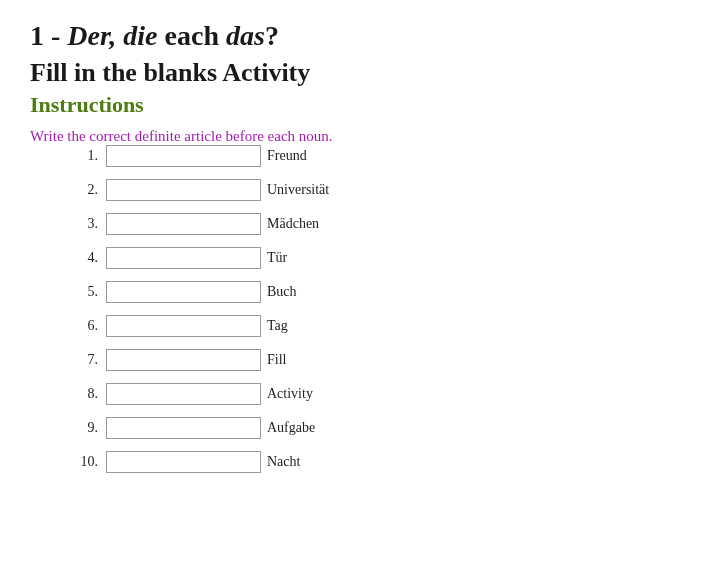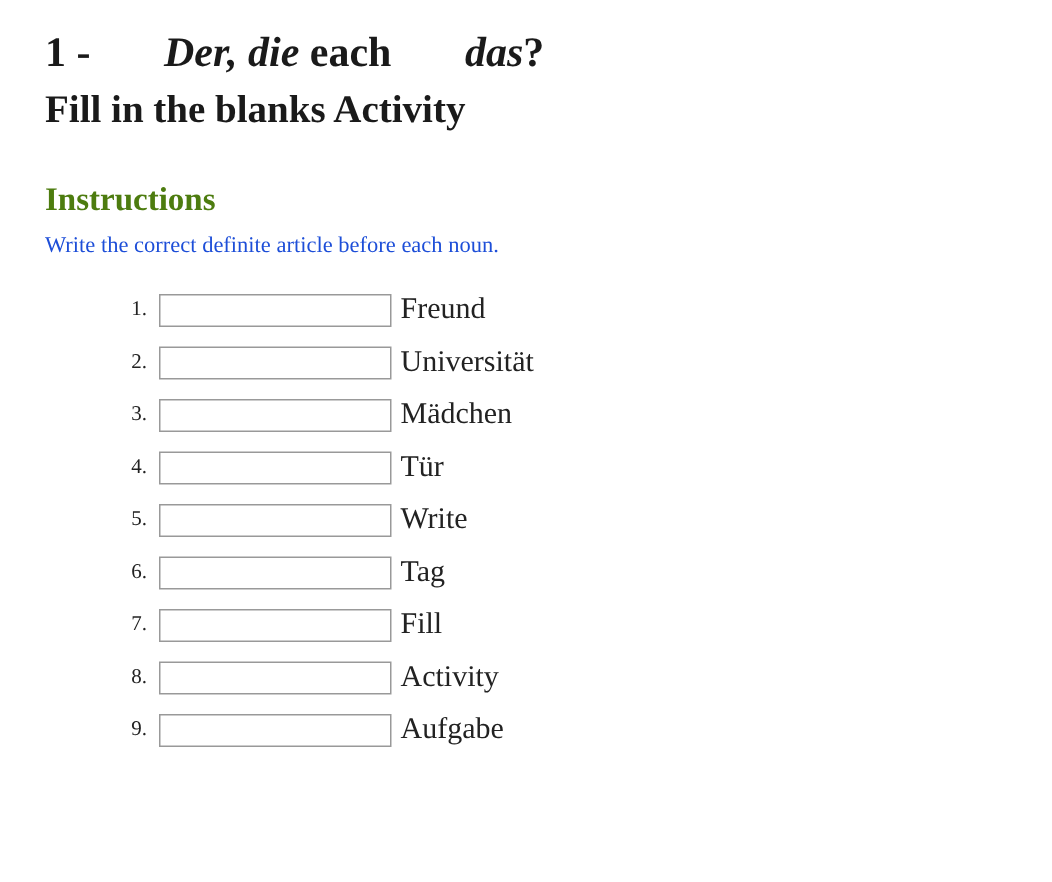--- a/index.html
+++ b/index.html
@@ -19,41 +19,39 @@
 
     .page-title-line1 {
       font-size: 28px;
       font-weight: bold;
       margin-bottom: 6px;
       color: #1a1a1a;
     }
 
     .page-title-line1 em {
       font-style: italic;
-      margin-left: 42px;
     }
 
     .page-title-line2 {
       font-size: 26px;
       font-weight: bold;
-      margin-bottom: 32px;
+      margin-bottom: 4px;
       color: #1a1a1a;
     }
 
     .instructions-heading {
       font-size: 22px;
       font-weight: bold;
       margin-bottom: 10px;
       color: #4d7c0f;
     }
 
     .instructions-text {
       font-size: 15px;
-      margin-bottom: 22px;
-      color: #1d4ed8;
+      color: #a21caf;
     }
 
     .items-list {
       list-style: none;
       padding-left: 40px;
     }
 
     .items-list li {
       display: flex;
       align-items: center;
@@ -74,21 +72,21 @@
       height: 22px;
       border: 1px solid #999999;
       background-color: #ffffff;
       font-size: 14px;
       padding: 1px 3px;
       outline: none;
     }
 
     .item-noun {
       margin-left: 6px;
-      font-size: 20px;
+      font-size: 14px;
       color: #222222;
     }
   </style>
 </head>
 <body>
 
 <div class="page-title-line1">
   <span>1 - </span><em>Der, die</em><span> each </span><em>das</em><span>?</span>
 </div>
 
@@ -121,21 +119,21 @@
       <span class="item-noun">Mädchen</span>
     </li>
     <li>
       <span class="item-number">4.</span>
       <input type="text" class="item-input" style="">
       <span class="item-noun">Tür</span>
     </li>
     <li>
       <span class="item-number">5.</span>
       <input type="text" class="item-input" style="">
-      <span class="item-noun">Write</span>
+      <span class="item-noun">Buch</span>
     </li>
     <li>
       <span class="item-number">6.</span>
       <input type="text" class="item-input" style="">
       <span class="item-noun">Tag</span>
     </li>
     <li>
       <span class="item-number">7.</span>
       <input type="text" class="item-input" style="">
       <span class="item-noun">Fill</span>
@@ -143,13 +141,18 @@
     <li>
       <span class="item-number">8.</span>
       <input type="text" class="item-input" style="">
       <span class="item-noun">Activity</span>
     </li>
     <li>
       <span class="item-number">9.</span>
       <input type="text" class="item-input" style="">
       <span class="item-noun">Aufgabe</span>
     </li>
+    <li>
+      <span class="item-number">10.</span>
+      <input type="text" class="item-input" style="">
+      <span class="item-noun">Nacht</span>
+    </li>
   </ul>
 
 </body></html>

